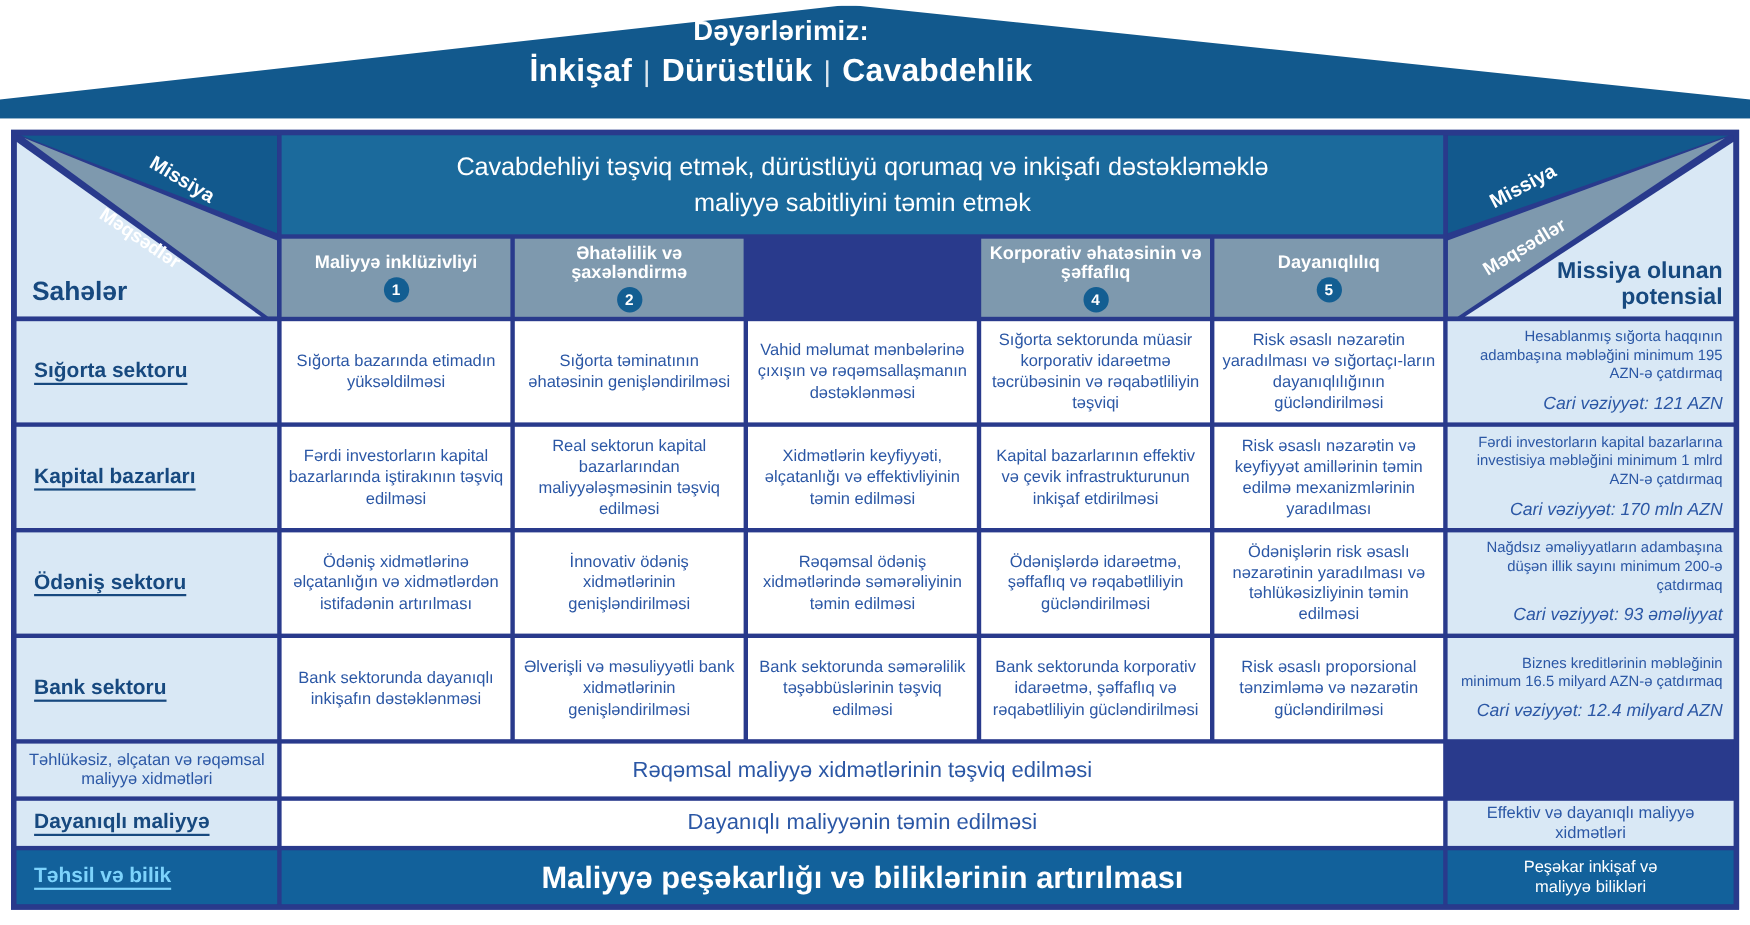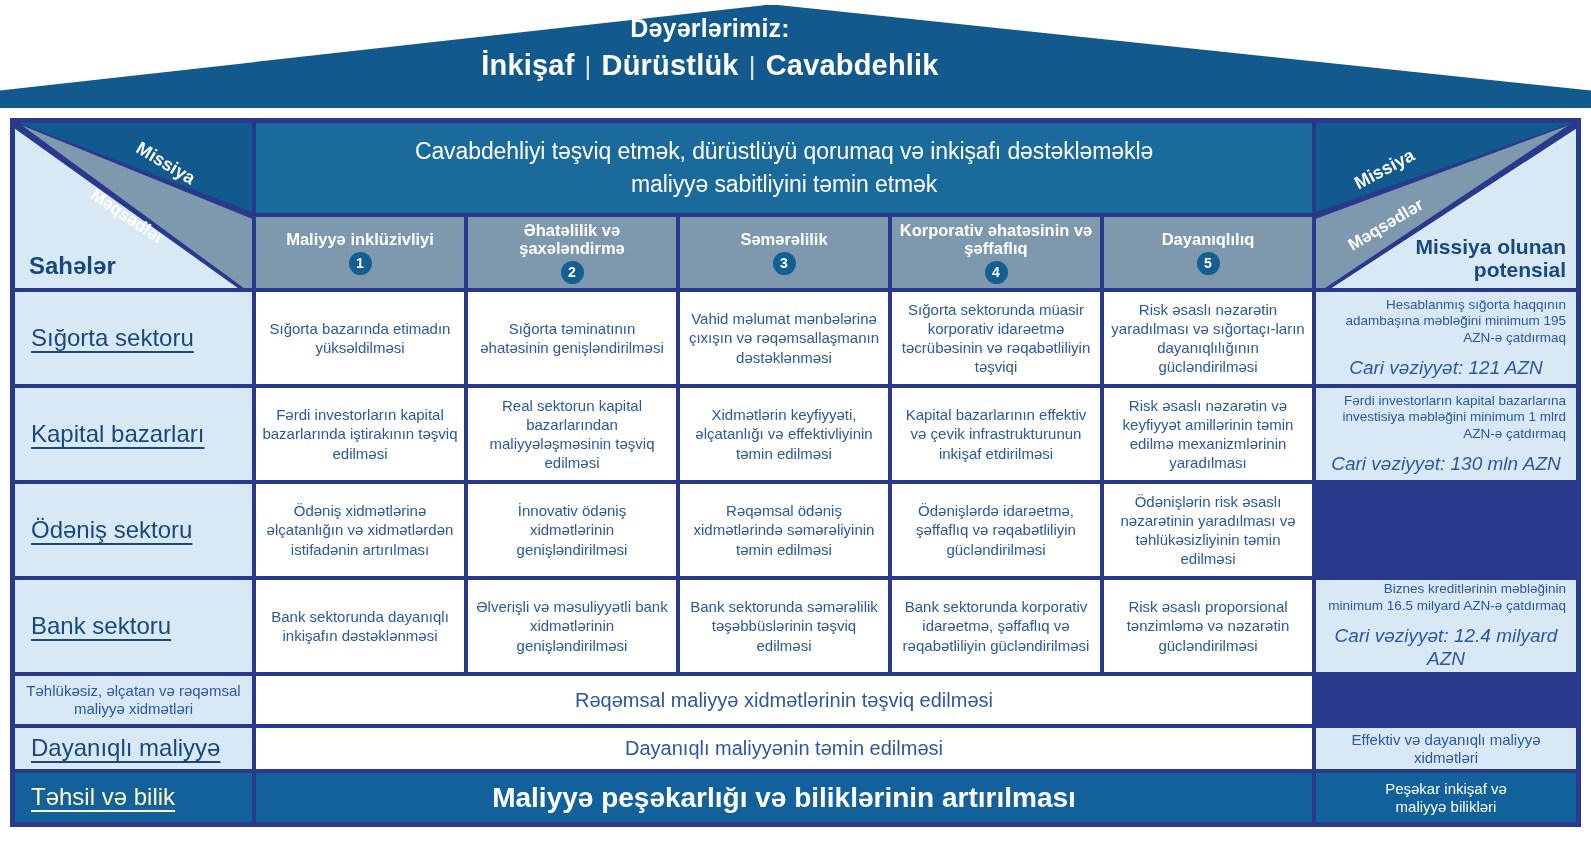--- a/index.html
+++ b/index.html
@@ -17,21 +17,21 @@
   
   .house{position:absolute;left:10px;top:118px;width:1571px;height:709px;
          background:#293a8c;border:5px solid #293a8c;box-sizing:border-box;
          display:grid;gap:4px;
          grid-template-columns:237px repeat(5,1fr) 260px;
          grid-template-rows:90px 71px 92px 92px 92px 92px 48px 41px auto;}
 
   .cell{background:#fff;color:#2b57a5;display:flex;align-items:center;justify-content:center;
         text-align:center;font-size:15px;line-height:1.28;padding:3px 6px;box-sizing:border-box;}
   .label-cell{background:#d9e8f5;justify-content:flex-start;padding-left:16px;text-align:left;}
-  .label-text{font-size:24px;font-weight:normal;color:#17497f;text-decoration:underline;
+  .label-text{font-size:19px;font-weight:bold;color:#17497f;text-decoration:underline;
               text-underline-offset:5px;text-decoration-thickness:2px;}
 
   
   .mission{grid-column:2/7;grid-row:1;background:#1b6a9c;color:#fff;
            display:flex;flex-direction:column;align-items:center;justify-content:center;
            font-size:23px;line-height:1.45;text-align:center;letter-spacing:-.1px;}
 
   
   .goal{background:#7e99ae;color:#fff;display:flex;flex-direction:column;align-items:center;
         justify-content:center;font-size:16.5px;font-weight:bold;line-height:1.12;
@@ -57,29 +57,29 @@
   .r-missiya{left:36px;top:36px;font-size:18px;transform:rotate(-28deg);}
   .r-meqsedler{left:28px;top:92px;font-size:17px;transform:rotate(-31deg);}
   .saheler{position:absolute;left:14px;bottom:8px;font-size:24px;font-weight:bold;color:#17497f;}
   .potential-title{position:absolute;right:10px;bottom:6px;width:160px;text-align:right;
                    font-size:21px;font-weight:bold;color:#17497f;line-height:1.12;}
 
   
   .pot{background:#d9e8f5;display:flex;flex-direction:column;justify-content:center;
        padding:5px 10px;box-sizing:border-box;font-size:13.5px;line-height:1.24;color:#2b57a5;}
   .pot-target{text-align:right;}
-  .pot-current{text-align:center;font-style:italic;font-size:19px;margin-top:9px;}
+  .pot-current{text-align:right;font-style:italic;font-size:16px;margin-top:9px;}
   .pot-center{background:#d9e8f5;color:#2b57a5;display:flex;align-items:center;justify-content:center;
        text-align:center;font-size:15px;line-height:1.2;padding:3px 8px;box-sizing:border-box;}
 
   
   .span-cell{grid-column:2/7;background:#fff;color:#2b57a5;display:flex;align-items:center;
              justify-content:center;font-size:20px;text-align:left;}
   .dark-bg{background:#12619b !important;color:#fff !important;}
-  .dark-bg .label-text{color:#fef9c3;}
+  .dark-bg .label-text{color:#7dd3fc;}
   .span-bold{font-weight:bold;font-size:28px;}
 </style>
 </head>
 <body>
 
 <div class="roof"></div>
 <div class="roof-text">
   <div class="roof-line1">Dəyərlərimiz:</div>
   <div class="roof-line2"><span>İnkişaf</span><span class="roof-sep">|</span><span>Dürüstlük</span><span class="roof-sep">|</span><span>Cavabdehlik</span></div>
 </div>
@@ -110,24 +110,20 @@
   </div>
 
   <div class="goal" style="grid-column:2;grid-row:2">
     <span>Maliyyə inklüzivliyi</span>
     <span class="goal-num">1</span>
   </div>
   <div class="goal" style="grid-column:3;grid-row:2">
     <span>Əhatəlilik və şaxələndirmə</span>
     <span class="goal-num">2</span>
   </div>
-  <div class="goal" style="grid-column:4;grid-row:2">
-    <span>Səmərəlilik</span>
-    <span class="goal-num">3</span>
-  </div>
   <div class="goal" style="grid-column:5;grid-row:2">
     <span>Korporativ əhatəsinin və şəffaflıq</span>
     <span class="goal-num">4</span>
   </div>
   <div class="goal" style="grid-column:6;grid-row:2">
     <span>Dayanıqlılıq</span>
     <span class="goal-num">5</span>
   </div>
 
   <div class="cell label-cell" style="grid-row:3">
@@ -146,31 +142,35 @@
   <div class="cell label-cell" style="grid-row:4">
     <span class="label-text">Kapital bazarları</span>
     </div>
   <div class="cell" style="grid-row:4">Fərdi investorların kapital bazarlarında iştirakının təşviq edilməsi</div>
   <div class="cell" style="grid-row:4">Real sektorun kapital bazarlarından maliyyələşməsinin təşviq edilməsi</div>
   <div class="cell" style="grid-row:4">Xidmətlərin keyfiyyəti, əlçatanlığı və effektivliyinin təmin edilməsi</div>
   <div class="cell" style="grid-row:4">Kapital bazarlarının effektiv və çevik infrastrukturunun inkişaf etdirilməsi</div>
   <div class="cell" style="grid-row:4">Risk əsaslı nəzarətin və keyfiyyət amillərinin təmin edilmə mexanizmlərinin yaradılması</div>
   <div class="pot" style="grid-row:4">
     <div class="pot-target">Fərdi investorların kapital bazarlarına investisiya məbləğini minimum 1 mlrd AZN-ə çatdırmaq</div>
-    <div class="pot-current">Cari vəziyyət: 130 mln AZN</div>
+    <div class="pot-current">Cari vəziyyət: 170 mln AZN</div>
   </div>
 
   <div class="cell label-cell" style="grid-row:5">
     <span class="label-text">Ödəniş sektoru</span>
     </div>
   <div class="cell" style="grid-row:5">Ödəniş xidmətlərinə əlçatanlığın və xidmətlərdən istifadənin artırılması</div>
   <div class="cell" style="grid-row:5">İnnovativ ödəniş xidmətlərinin genişləndirilməsi</div>
   <div class="cell" style="grid-row:5">Rəqəmsal ödəniş xidmətlərində səmərəliyinin təmin edilməsi</div>
   <div class="cell" style="grid-row:5">Ödənişlərdə idarəetmə, şəffaflıq və rəqabətliliyin gücləndirilməsi</div>
   <div class="cell" style="grid-row:5">Ödənişlərin risk əsaslı nəzarətinin yaradılması və təhlükəsizliyinin təmin edilməsi</div>
+  <div class="pot" style="grid-row:5">
+    <div class="pot-target">Nağdsız əməliyyatların adambaşına düşən illik sayını minimum 200-ə çatdırmaq</div>
+    <div class="pot-current">Cari vəziyyət: 93 əməliyyat</div>
+  </div>
 
   <div class="cell label-cell" style="grid-row:6">
     <span class="label-text">Bank sektoru</span>
     </div>
   <div class="cell" style="grid-row:6">Bank sektorunda dayanıqlı inkişafın dəstəklənməsi</div>
   <div class="cell" style="grid-row:6">Əlverişli və məsuliyyətli bank xidmətlərinin genişləndirilməsi</div>
   <div class="cell" style="grid-row:6">Bank sektorunda səmərəlilik təşəbbüslərinin təşviq edilməsi</div>
   <div class="cell" style="grid-row:6">Bank sektorunda korporativ idarəetmə, şəffaflıq və rəqabətliliyin gücləndirilməsi</div>
   <div class="cell" style="grid-row:6">Risk əsaslı proporsional tənzimləmə və nəzarətin gücləndirilməsi</div>
   <div class="pot" style="grid-row:6">

